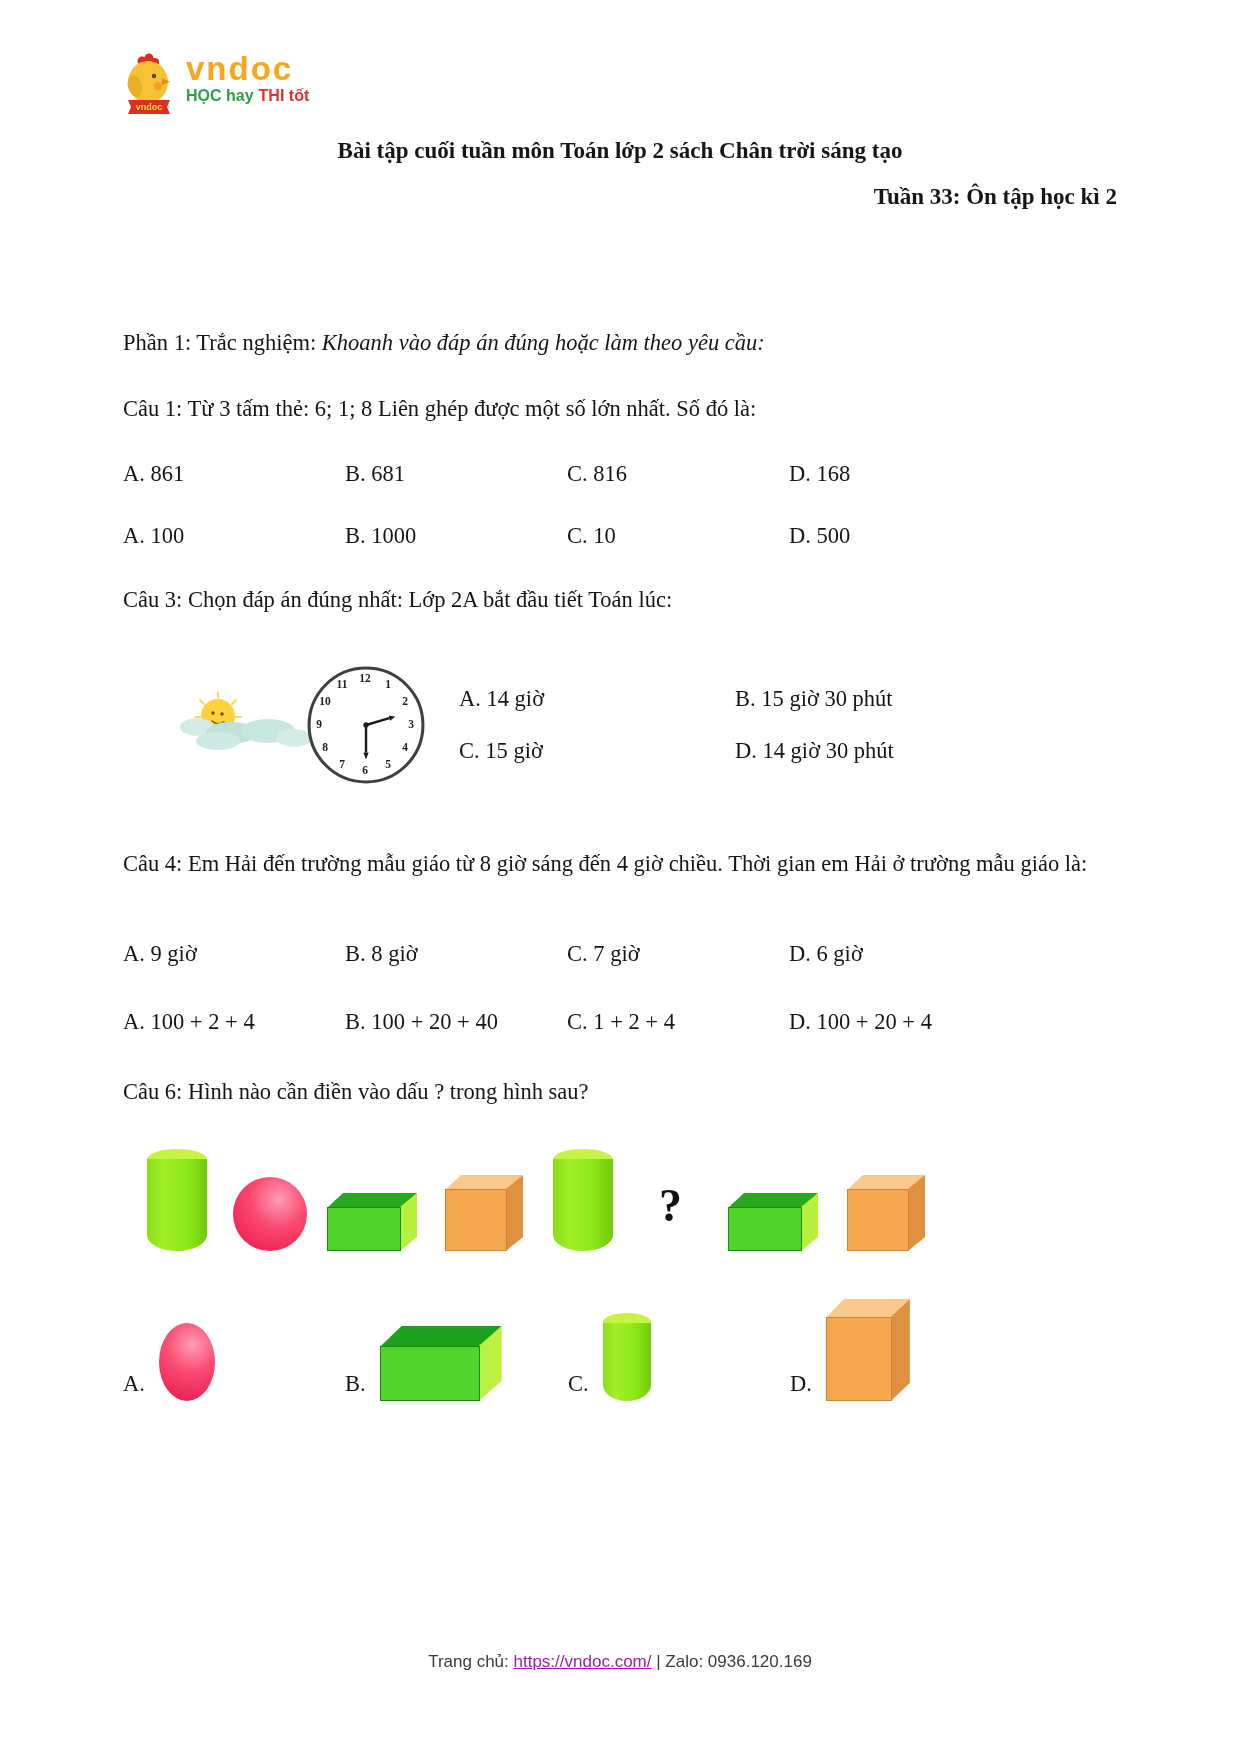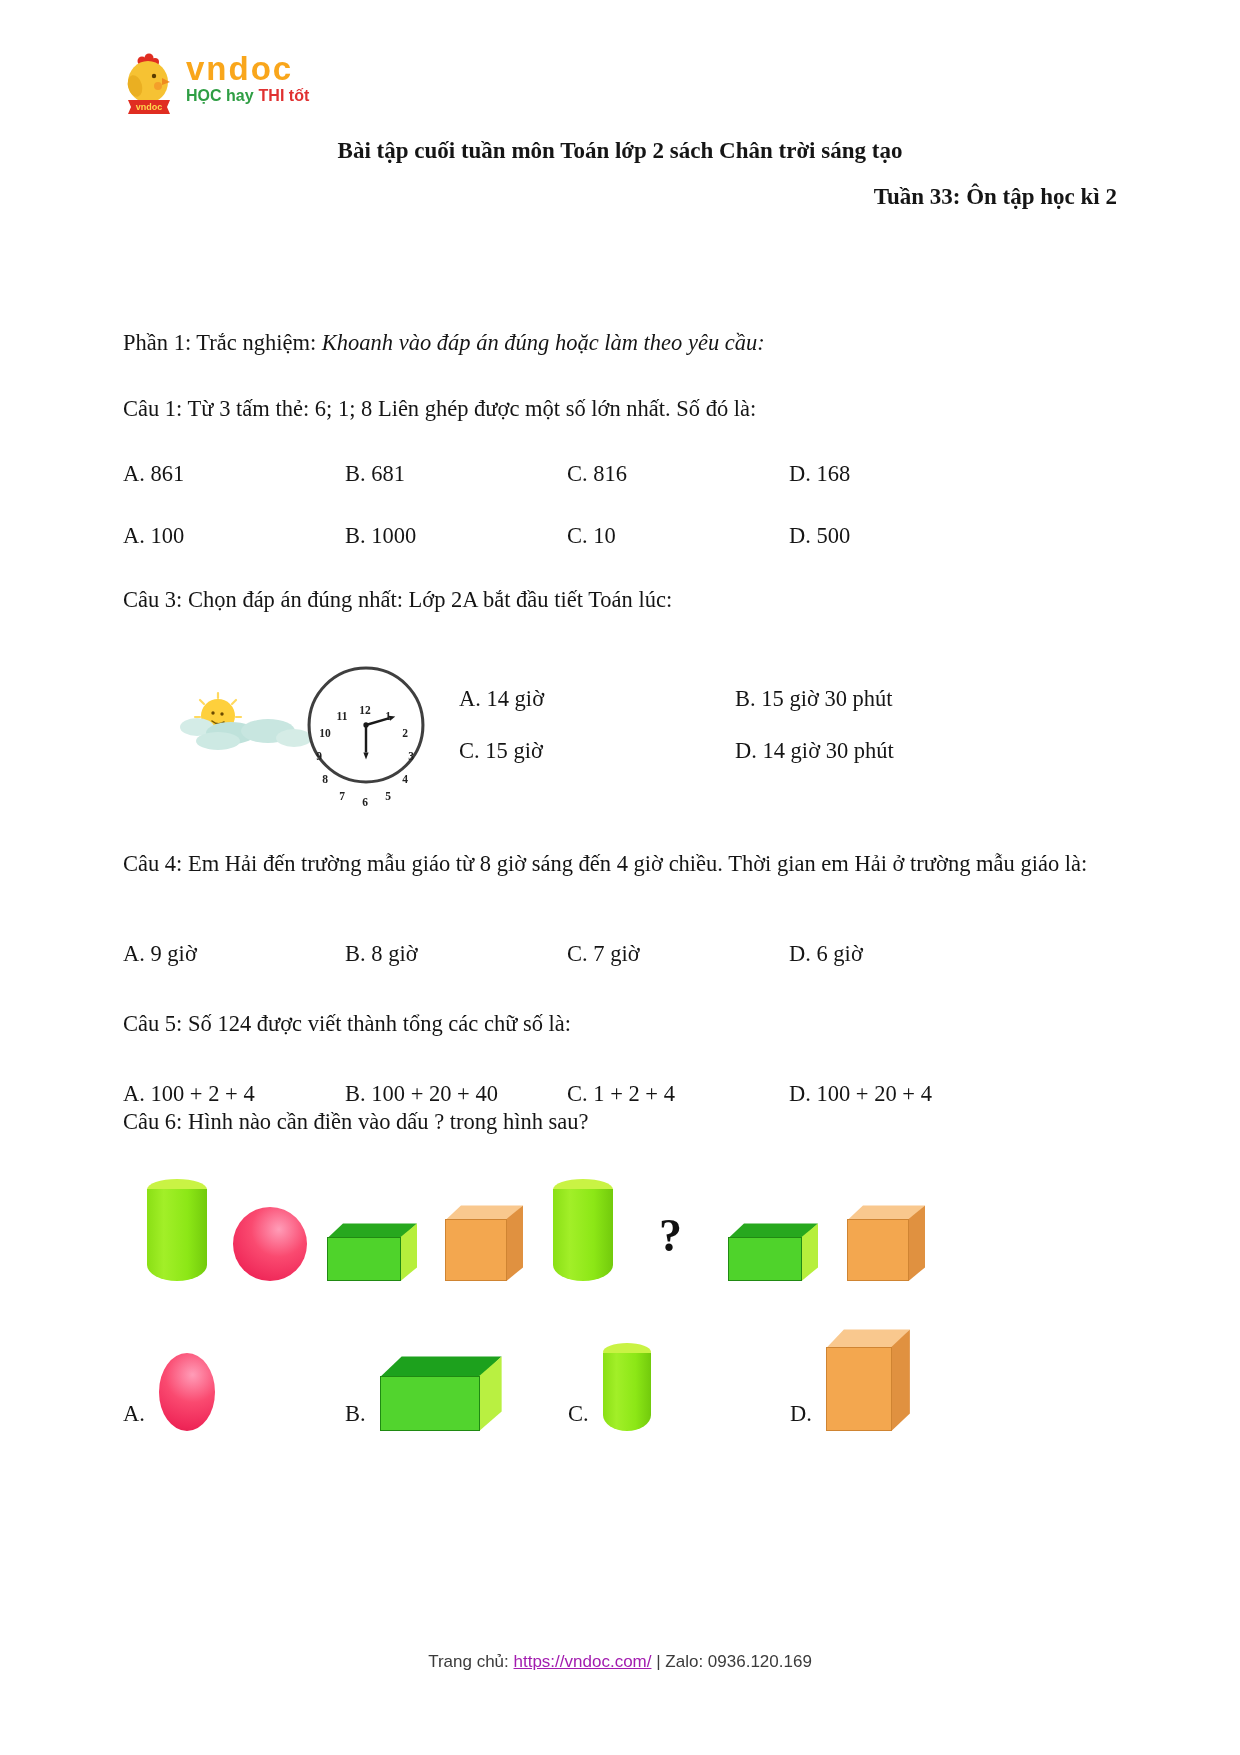--- a/index.html
+++ b/index.html
@@ -33,21 +33,21 @@
   .opt-row { display:flex; font-size:22.5px; }
   .opt-row .opt { width:222px; flex:0 0 auto; }
   .opt-row .opt:last-child { width:auto; }
 
   
   .q3-row { display:flex; align-items:center; margin-top:48px; }
   .q3-media { display:flex; align-items:center; margin-left:50px; height:124px; }
   .sun-svg { margin-right:-8px; }
   .clockbox { position:relative; width:122px; height:122px; }
   .clockbox svg { position:absolute; left:0; top:0; }
-  .clock-num { position:absolute; transform:translate(-50%,-50%); font-size:11.5px; font-weight:bold; color:#222;margin-top:32px; }
+  .clock-num { position:absolute; transform:translate(-50%,-50%); font-size:11.5px; font-weight:bold; color:#222; }
   .q3-opts { display:grid; grid-template-columns:276px auto; row-gap:26px; margin-left:32px; font-size:22.5px; }
 
   
   .two-line { line-height:2.2; }
 
   
   .shapes-row { display:flex; align-items:flex-end; margin-top:38px; padding-left:24px; height:106px; }
   .ans-row { display:flex; align-items:flex-end; margin-top:46px; height:104px; }
   .ans-item { display:flex; align-items:flex-end; flex:0 0 auto; }
   .ans-item .alabel { font-size:22.5px; margin:0 14px 4px 0; }
@@ -223,32 +223,28 @@
       <b class="qlabel">Câu 4:</b>
       <span>Em Hải đến trường mẫu giáo từ 8 giờ sáng đến 4 giờ chiều. Thời gian em Hải ở trường mẫu giáo là:</span>
     </p>
     <div class="opt-row" style="margin-top:52px">
       <span class="opt">A. 9 giờ</span>
       <span class="opt">B. 8 giờ</span>
       <span class="opt">C. 7 giờ</span>
       <span class="opt">D. 6 giờ</span>
     </div>
 
-    <p class="q-line" style="margin-top:42px">
-      <b class="qlabel">Câu 5:</b>
-      <span>Số 124 được viết thành tổng các chữ số là:</span>
-    </p>
     <div class="opt-row" style="margin-top:42px">
       <span class="opt">A. 100 + 2 + 4</span>
       <span class="opt">B. 100 + 20 + 40</span>
       <span class="opt">C. 1 + 2 + 4</span>
       <span class="opt">D. 100 + 20 + 4</span>
     </div>
 
-    <p class="q-line" style="">
+    <p class="q-line" style="margin-top:42px">
       <b class="qlabel">Câu 6:</b>
       <span>Hình nào cần điền vào dấu ? trong hình sau?</span>
     </p>
 
     <div class="shapes-row">
       <div class="cyl cyl-big mr1">
           <div class="cyl-top"></div>
           <div class="cyl-body"></div>
         </div>
       <div class="sphere mr2"></div>

